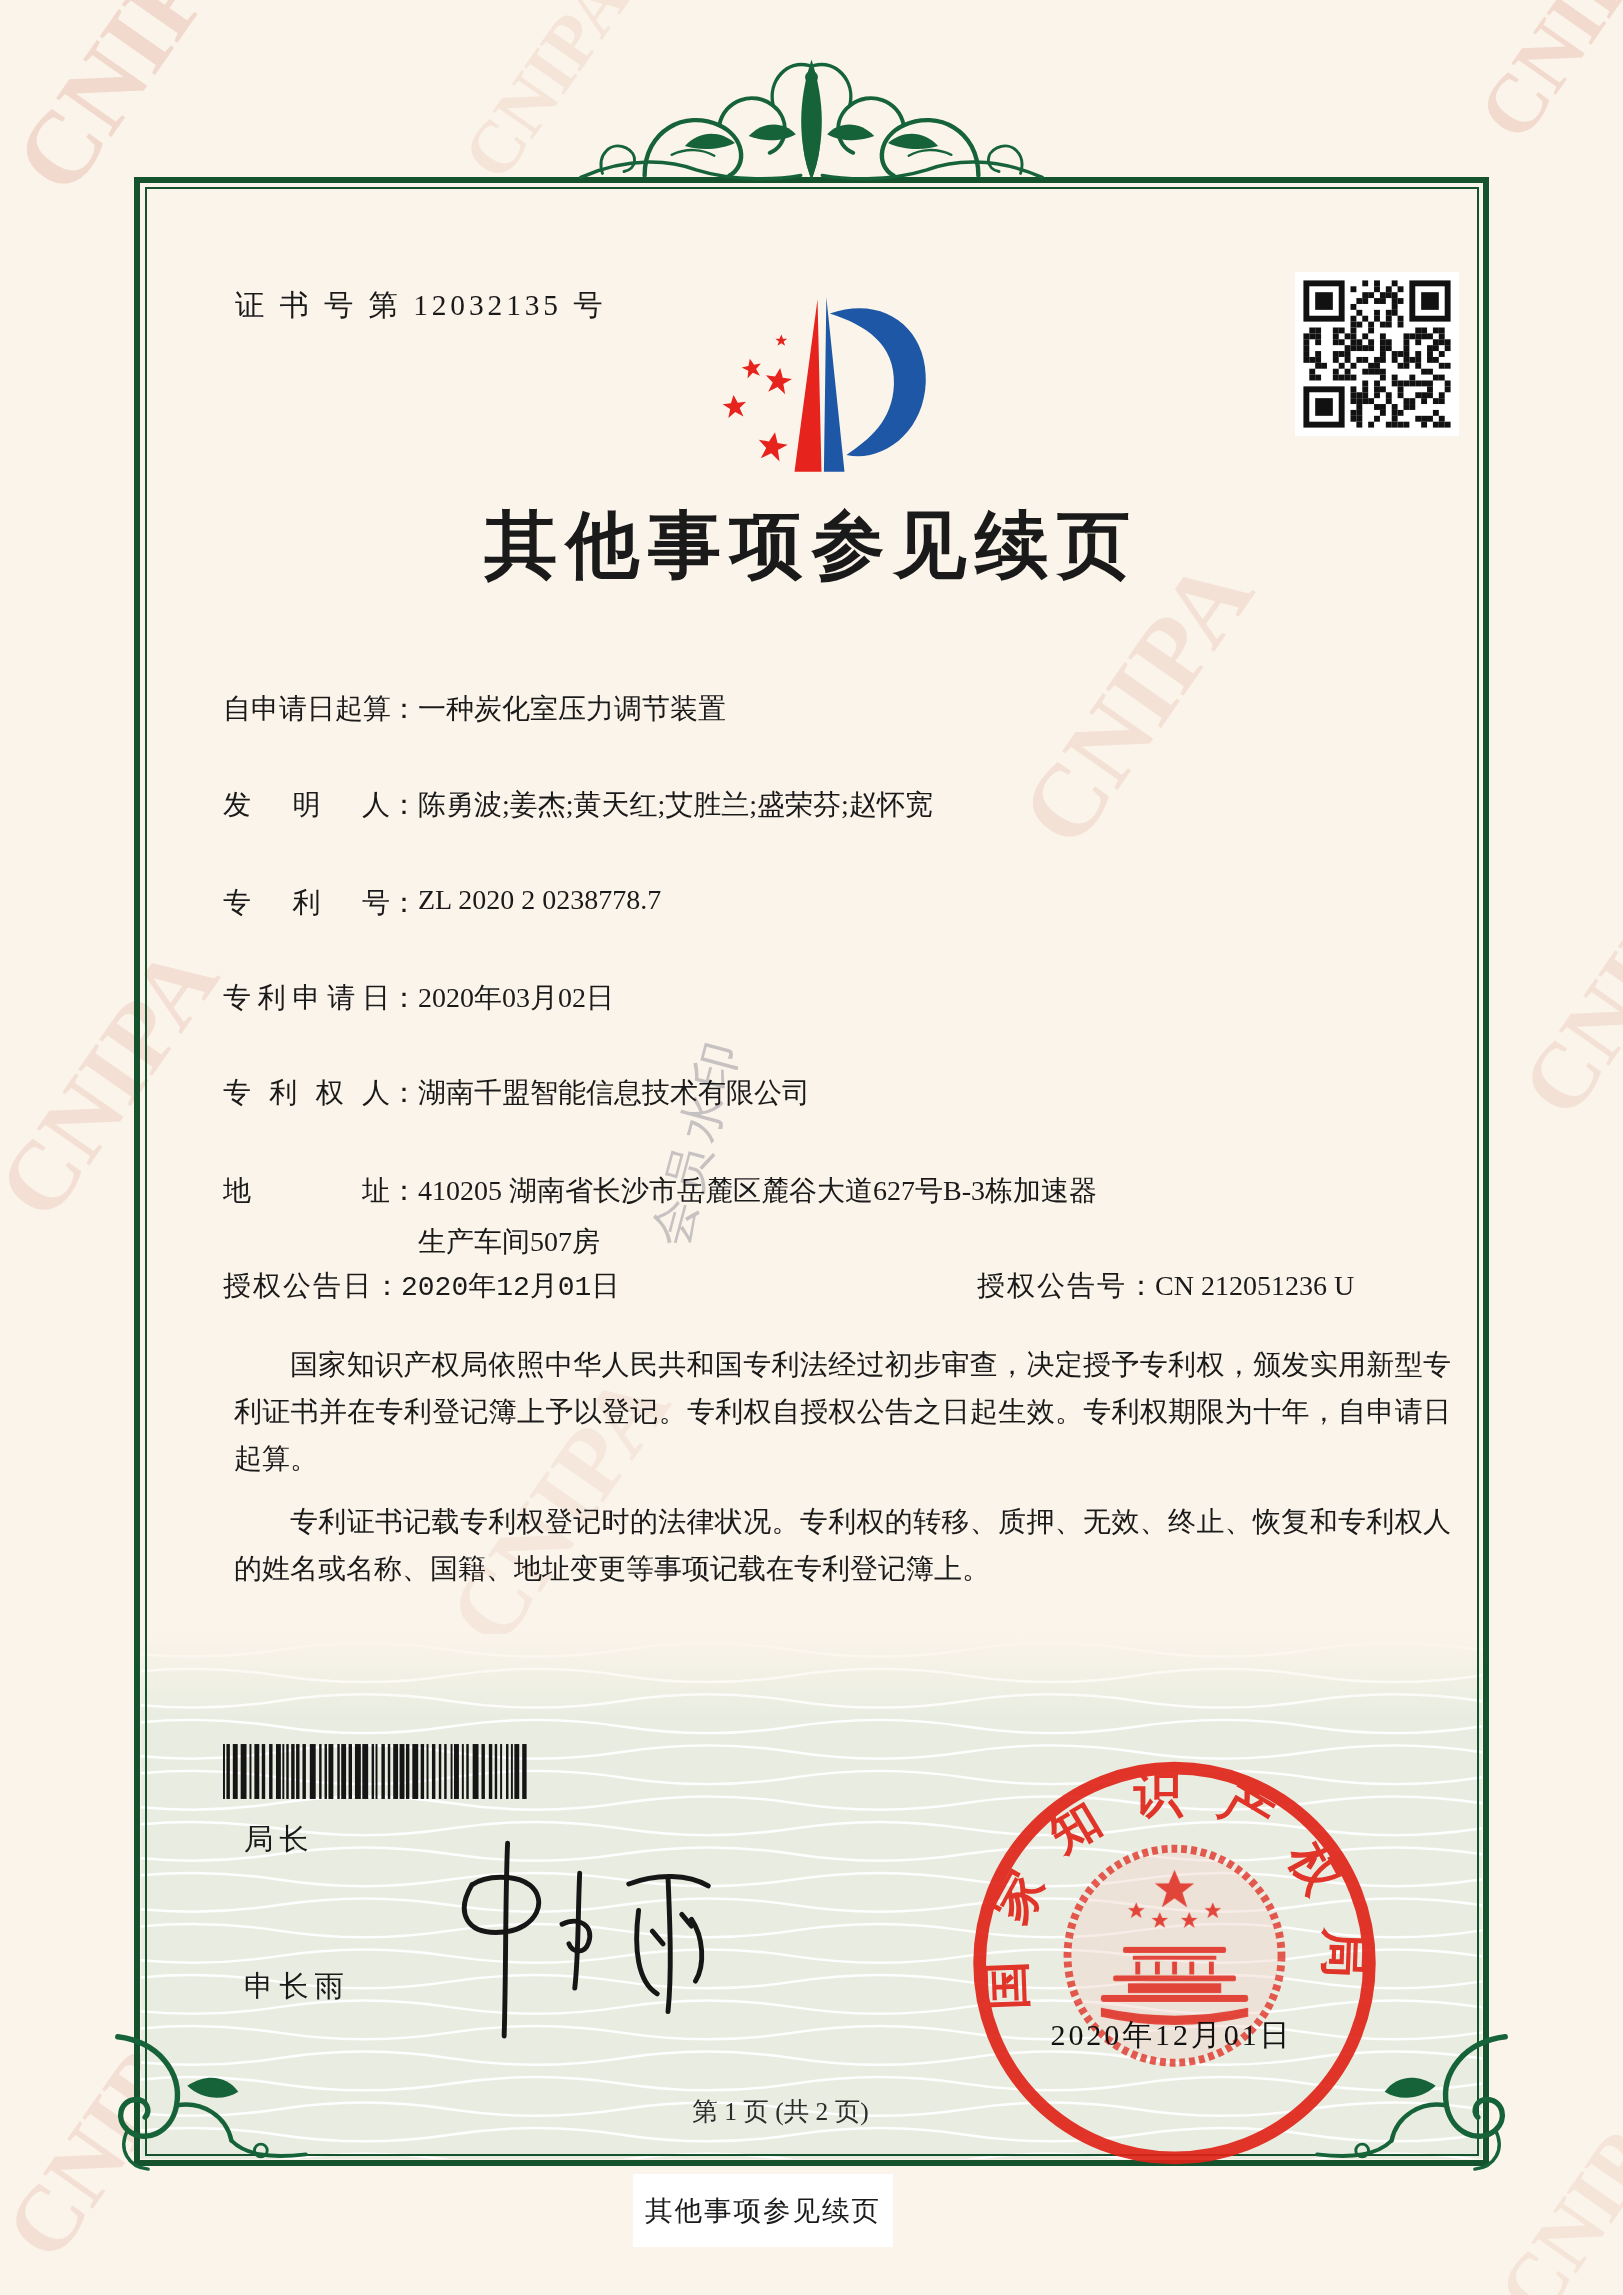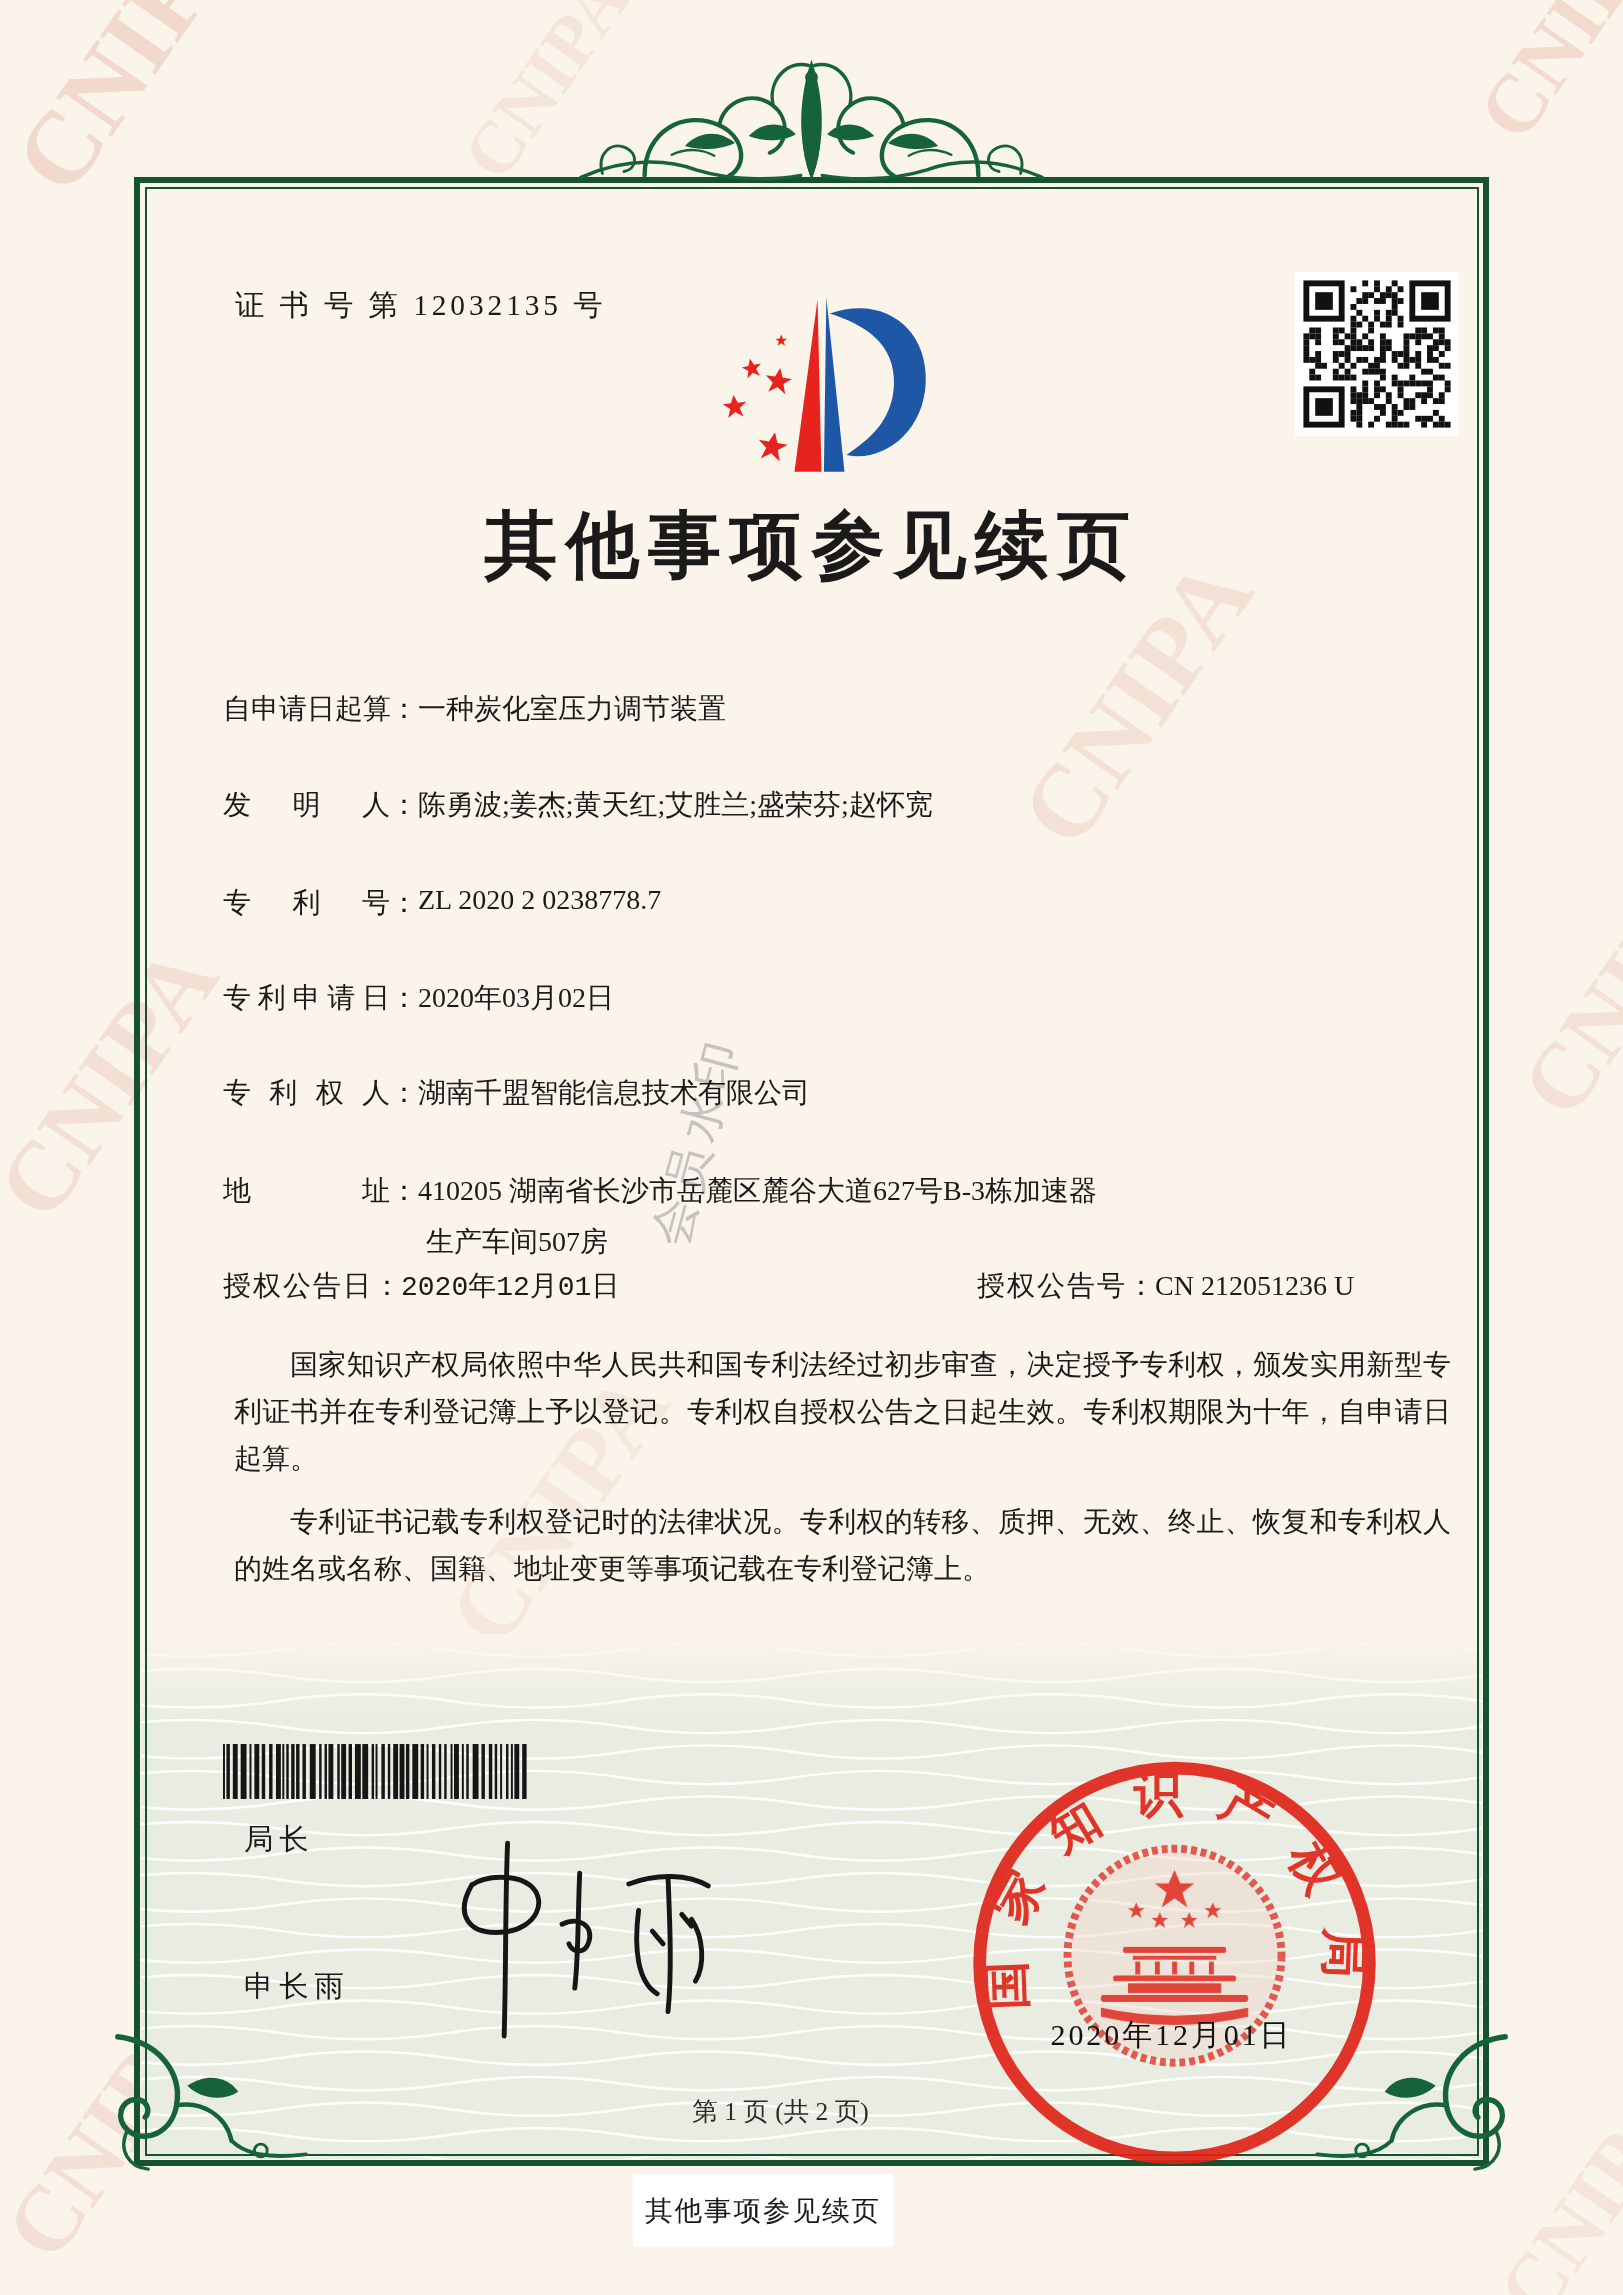--- a/index.html
+++ b/index.html
@@ -38,21 +38,21 @@
   .logo{position:absolute;left:701px;top:267px;z-index:4;}
   .qr{position:absolute;left:1295px;top:272px;width:164px;height:164px;background:#fff;z-index:4;
       display:flex;align-items:center;justify-content:center;}
   .title{position:absolute;left:0;top:497px;width:1623px;text-align:center;font-size:73px;font-weight:bold;
       letter-spacing:8.8px;z-index:4;}
   
   .frow{position:absolute;left:223px;font-size:28px;z-index:4;white-space:nowrap;}
   .flabel{display:inline-block;width:167px;text-align:justify;text-align-last:justify;-moz-text-align-last:justify;vertical-align:top;}
   .fcolon{vertical-align:top;}
   .fvalue{display:inline-block;vertical-align:top;white-space:normal;max-width:1055px;}
-  .fvalue .l2{display:block;margin-top:12.8px;margin-left:8px;}
+  .fvalue .l2{display:block;margin-top:12.8px;}
   .r1{top:690px}.r2{top:786px}.r3{top:884px}.r4{top:979px}.r5{top:1074px}.r6{top:1172px}
   .grant-left{position:absolute;left:223px;top:1267px;font-size:28px;z-index:4;font-family:Liberation Mono, monospace;}
   .grant-right{position:absolute;left:977px;top:1267px;font-size:28px;z-index:4;}
   .grant-left .flabel2,.grant-right .flabel2{letter-spacing:2px;}
   
   .bodytext{position:absolute;left:218px;top:1325px;width:1249px;font-size:28px;line-height:47px;
       text-align:justify;z-index:4;}
   .bodytext p{margin:16px;text-indent:56px;font-family:Liberation Serif, serif;}
   
   .barcode{position:absolute;left:223px;top:1744px;z-index:4;}

